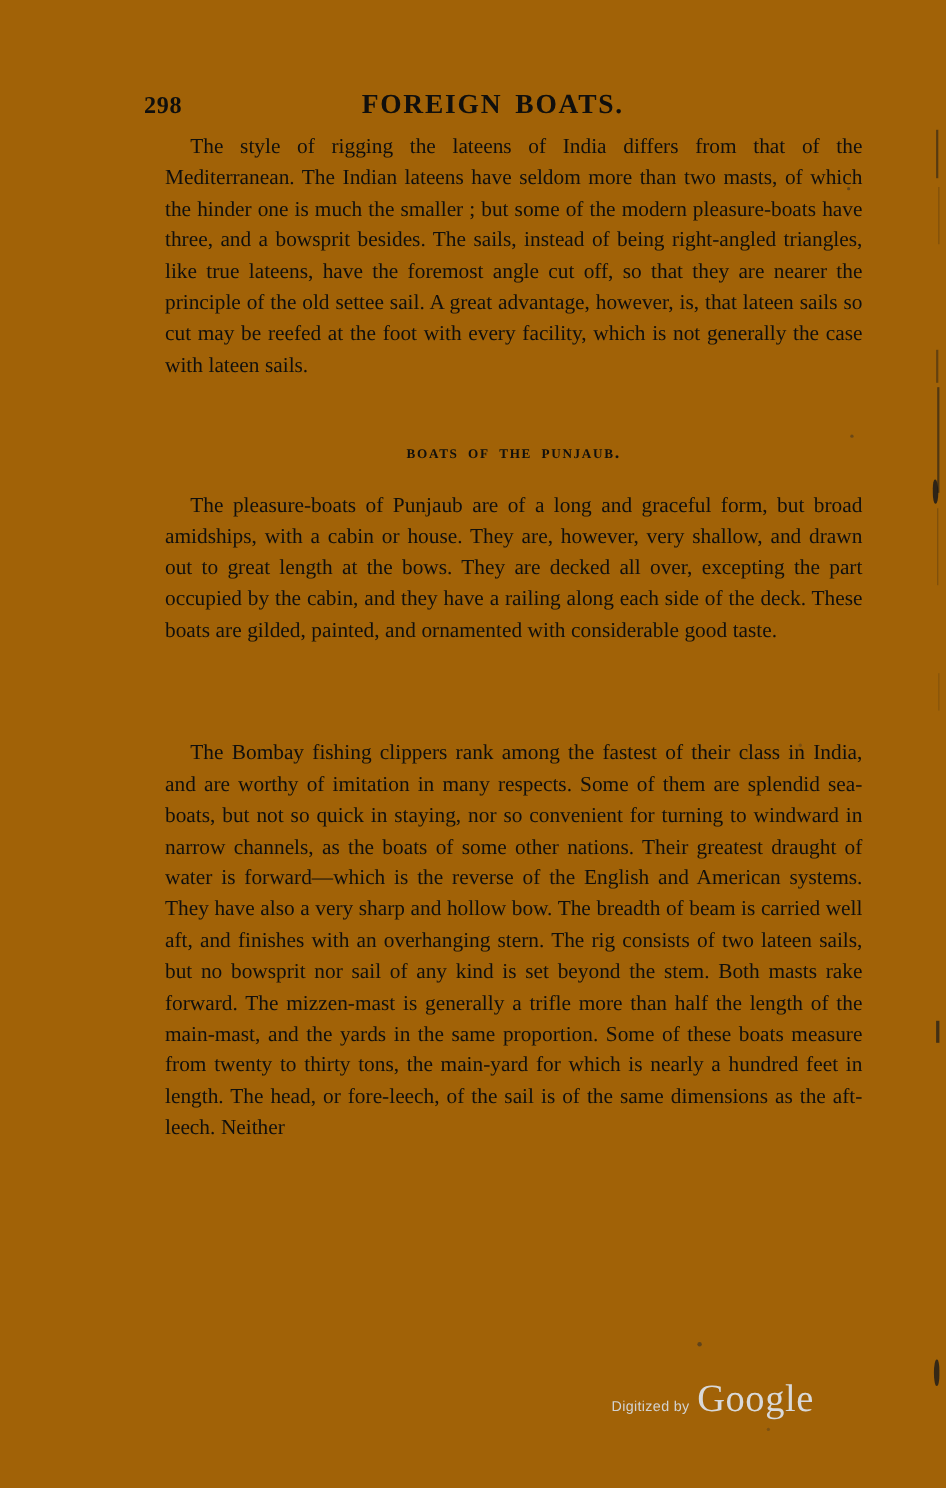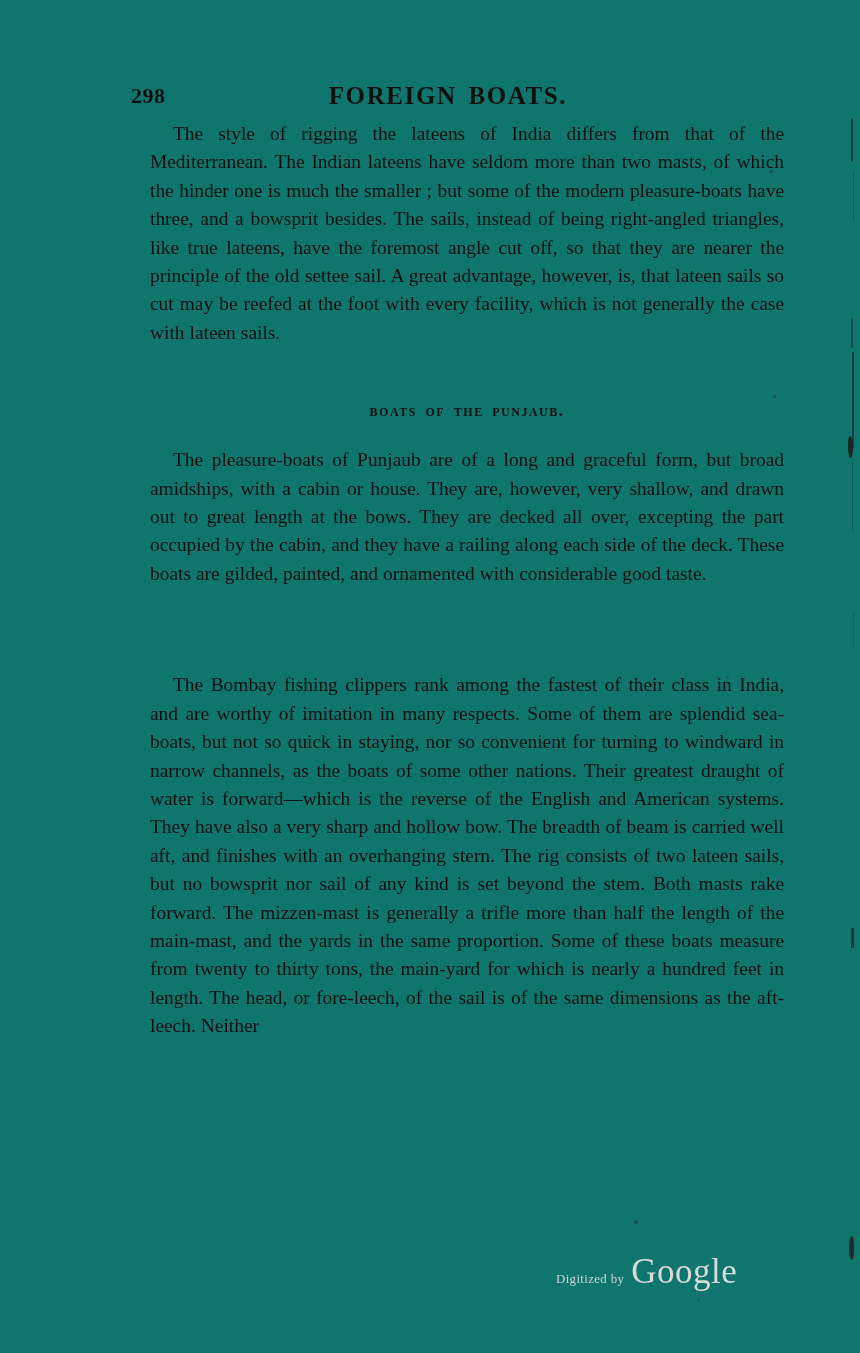--- a/index.html
+++ b/index.html
@@ -5,21 +5,21 @@
 <style>
   html, body {
     margin: 0;
     padding: 0;
     background: #ffffff;
   }
   .page {
     position: relative;
     width: 860px;
     height: 1353px;
-    background: #0f766e;
+    background: #a16207;
     overflow: hidden;
     font-family: "Liberation Serif", "DejaVu Serif", serif;
     color: #100f0d;
   }
 
   
   .running-head {
     position: absolute;
     top: 83px;
     left: 131px;
@@ -90,21 +90,21 @@
   .watermark {
     position: absolute;
     left: 556px;
     top: 1252px;
     height: 44px;
     display: flex;
     align-items: baseline;
     user-select: none;
   }
   .wm-digitized {
-    font-family: Liberation Serif, serif;
+    font-family: Liberation Sans, sans-serif;
     font-size: 13px;
     color: #d2d2d2;
     letter-spacing: 0.3px;
     margin-right: 7px;
   }
   .wm-google {
     font-family: "Liberation Serif", "DejaVu Serif", serif;
     font-size: 35px;
     color: #d9d9d9;
     letter-spacing: 0.5px;

